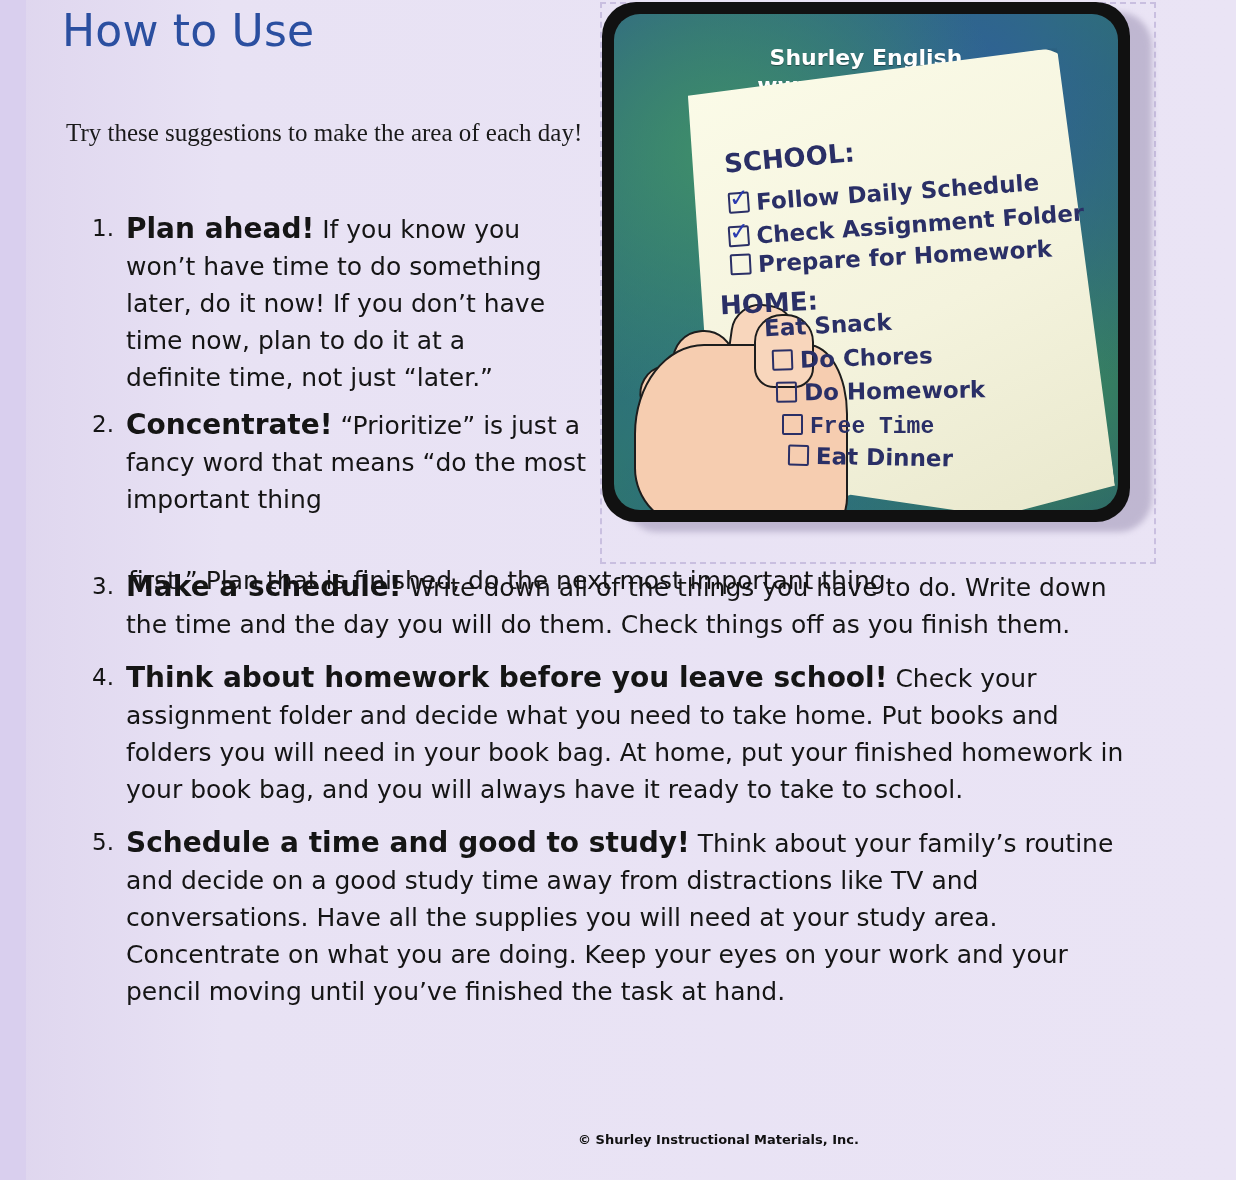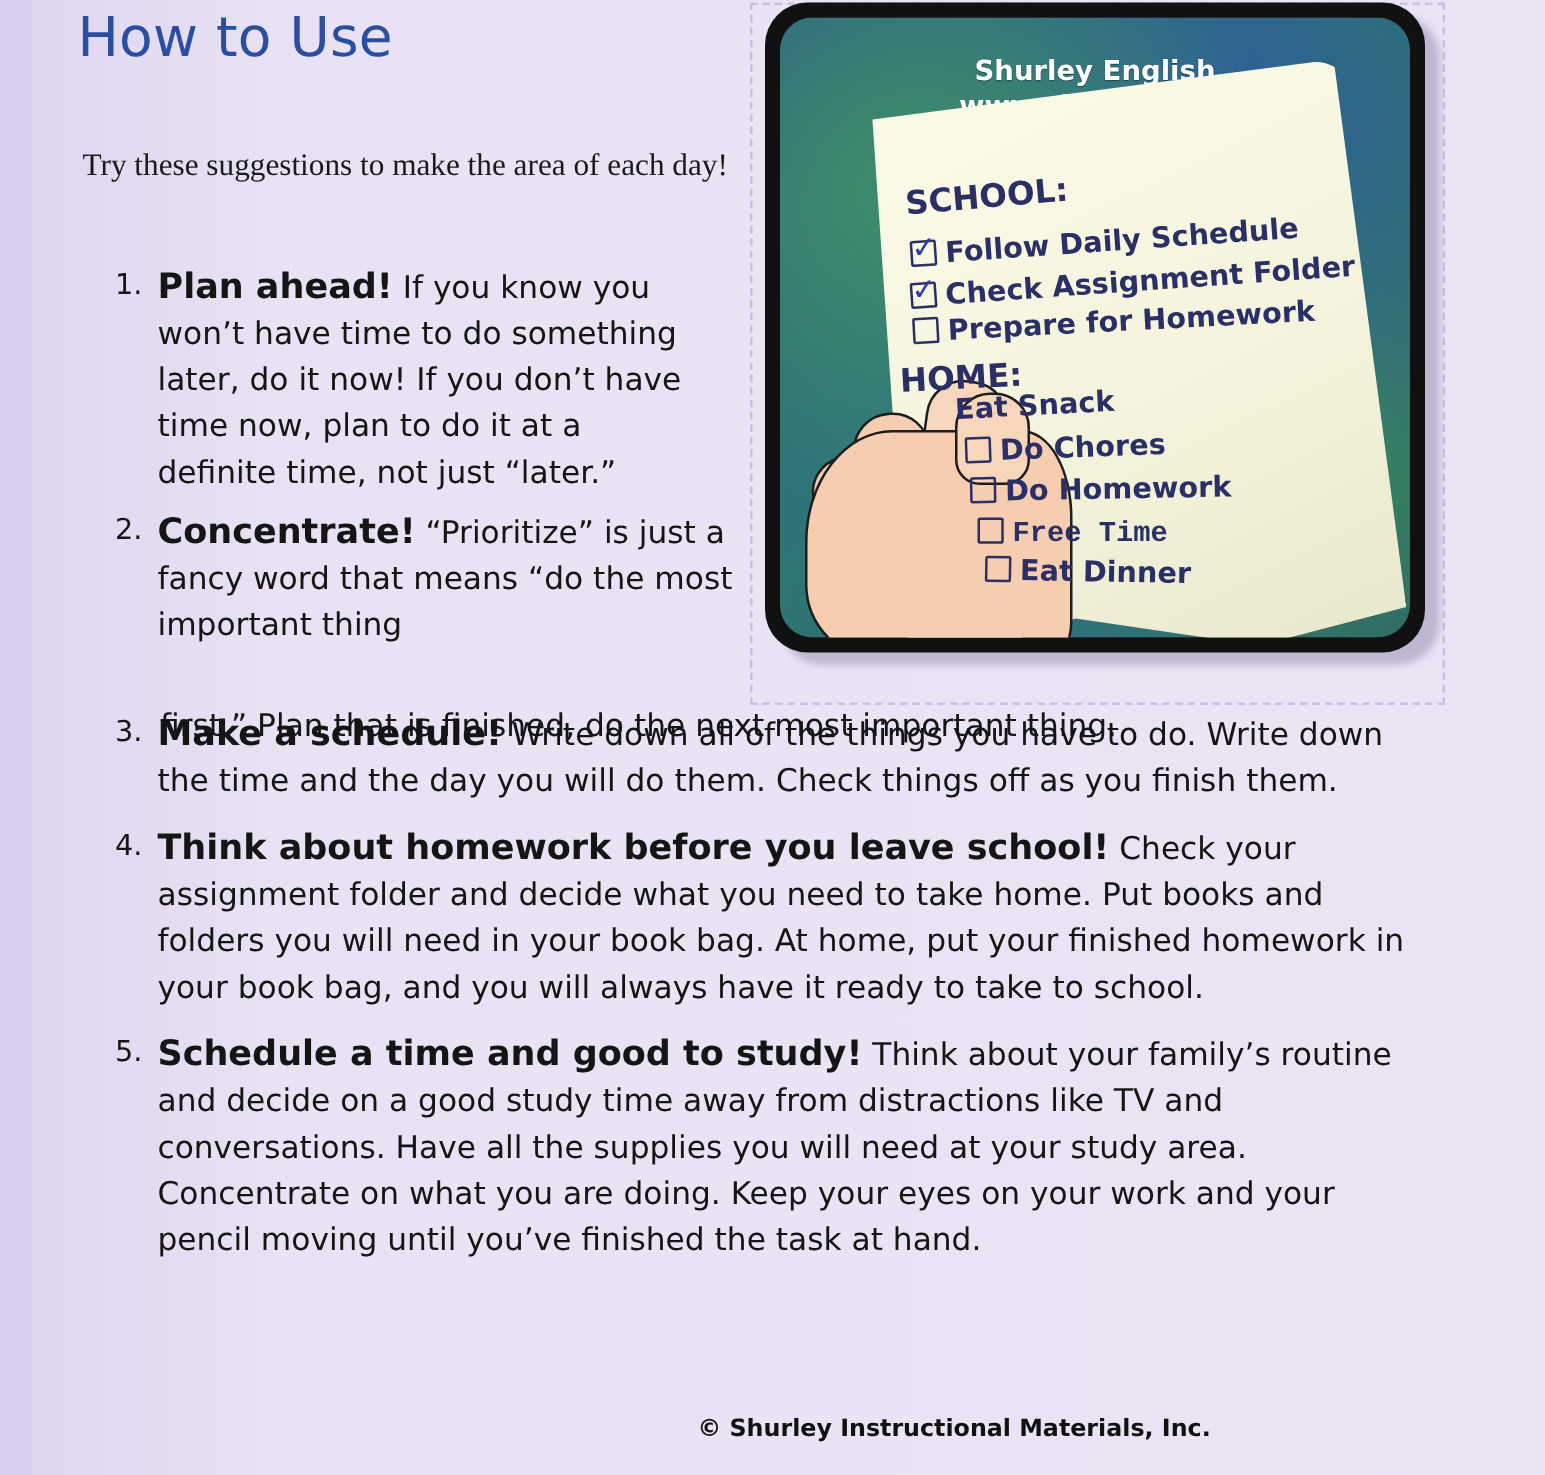--- a/index.html
+++ b/index.html
@@ -111,21 +111,21 @@
     top: 12px;
     width: 528px;
     height: 520px;
     background: #9d93b4;
     border-radius: 34px;
     filter: blur(3px);
     opacity: .55;
   }
   .board {
     position: absolute;
-    left: 14px;
+    left: 4px;
     top: 2px;
     width: 528px;
     height: 520px;
     border-radius: 34px;
     background: #111;
     padding: 10px;
     box-sizing: border-box;
   }
   .board-inner {
     position: absolute;
@@ -239,23 +239,23 @@
     left: 128px;
     top: 562px;
     width: 1000px;
     font-size: 25px;
     line-height: 37px;
     color: #151515;
   }
 
   .copyright {
     position: absolute;
-    left: 558px;
+    left: 578px;
     top: 1132px;
-    font-size: 19px;
+    font-size: 13px;
     font-weight: bold;
     color: #111;
   }
 </style>
 </head>
 <body>
 
 <div class="page">
   <div class="left-stripe"></div>
 

